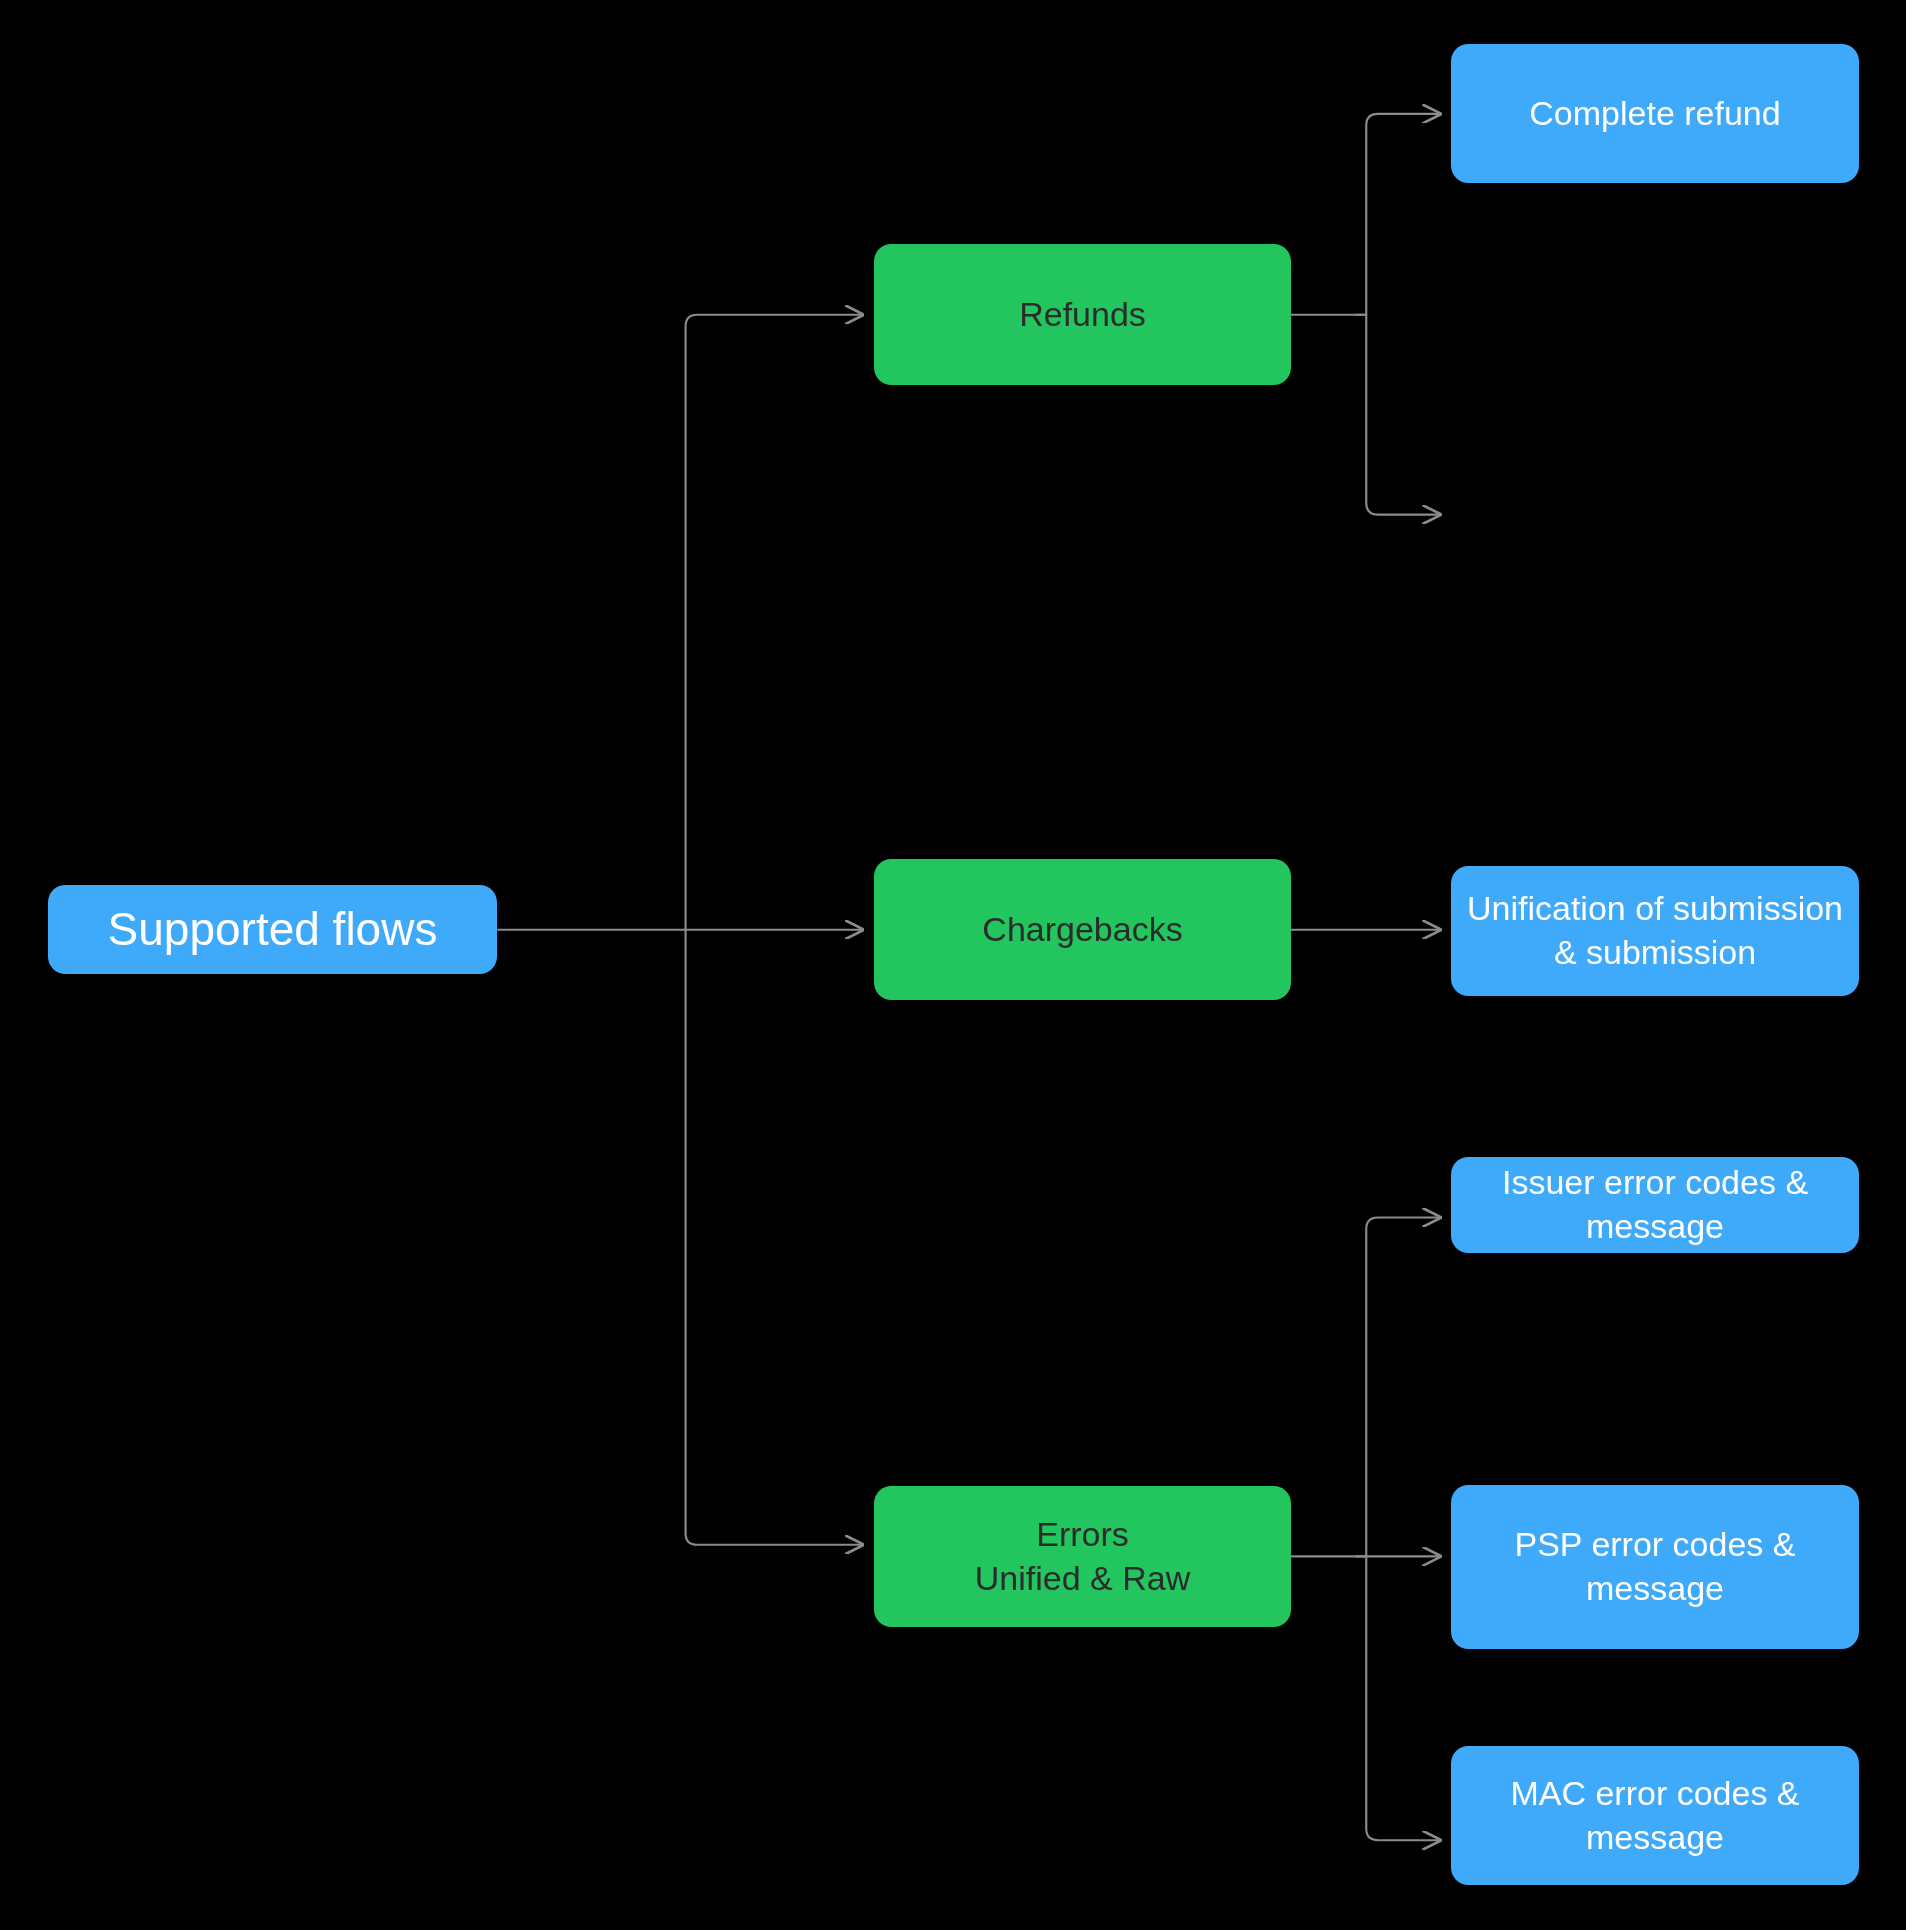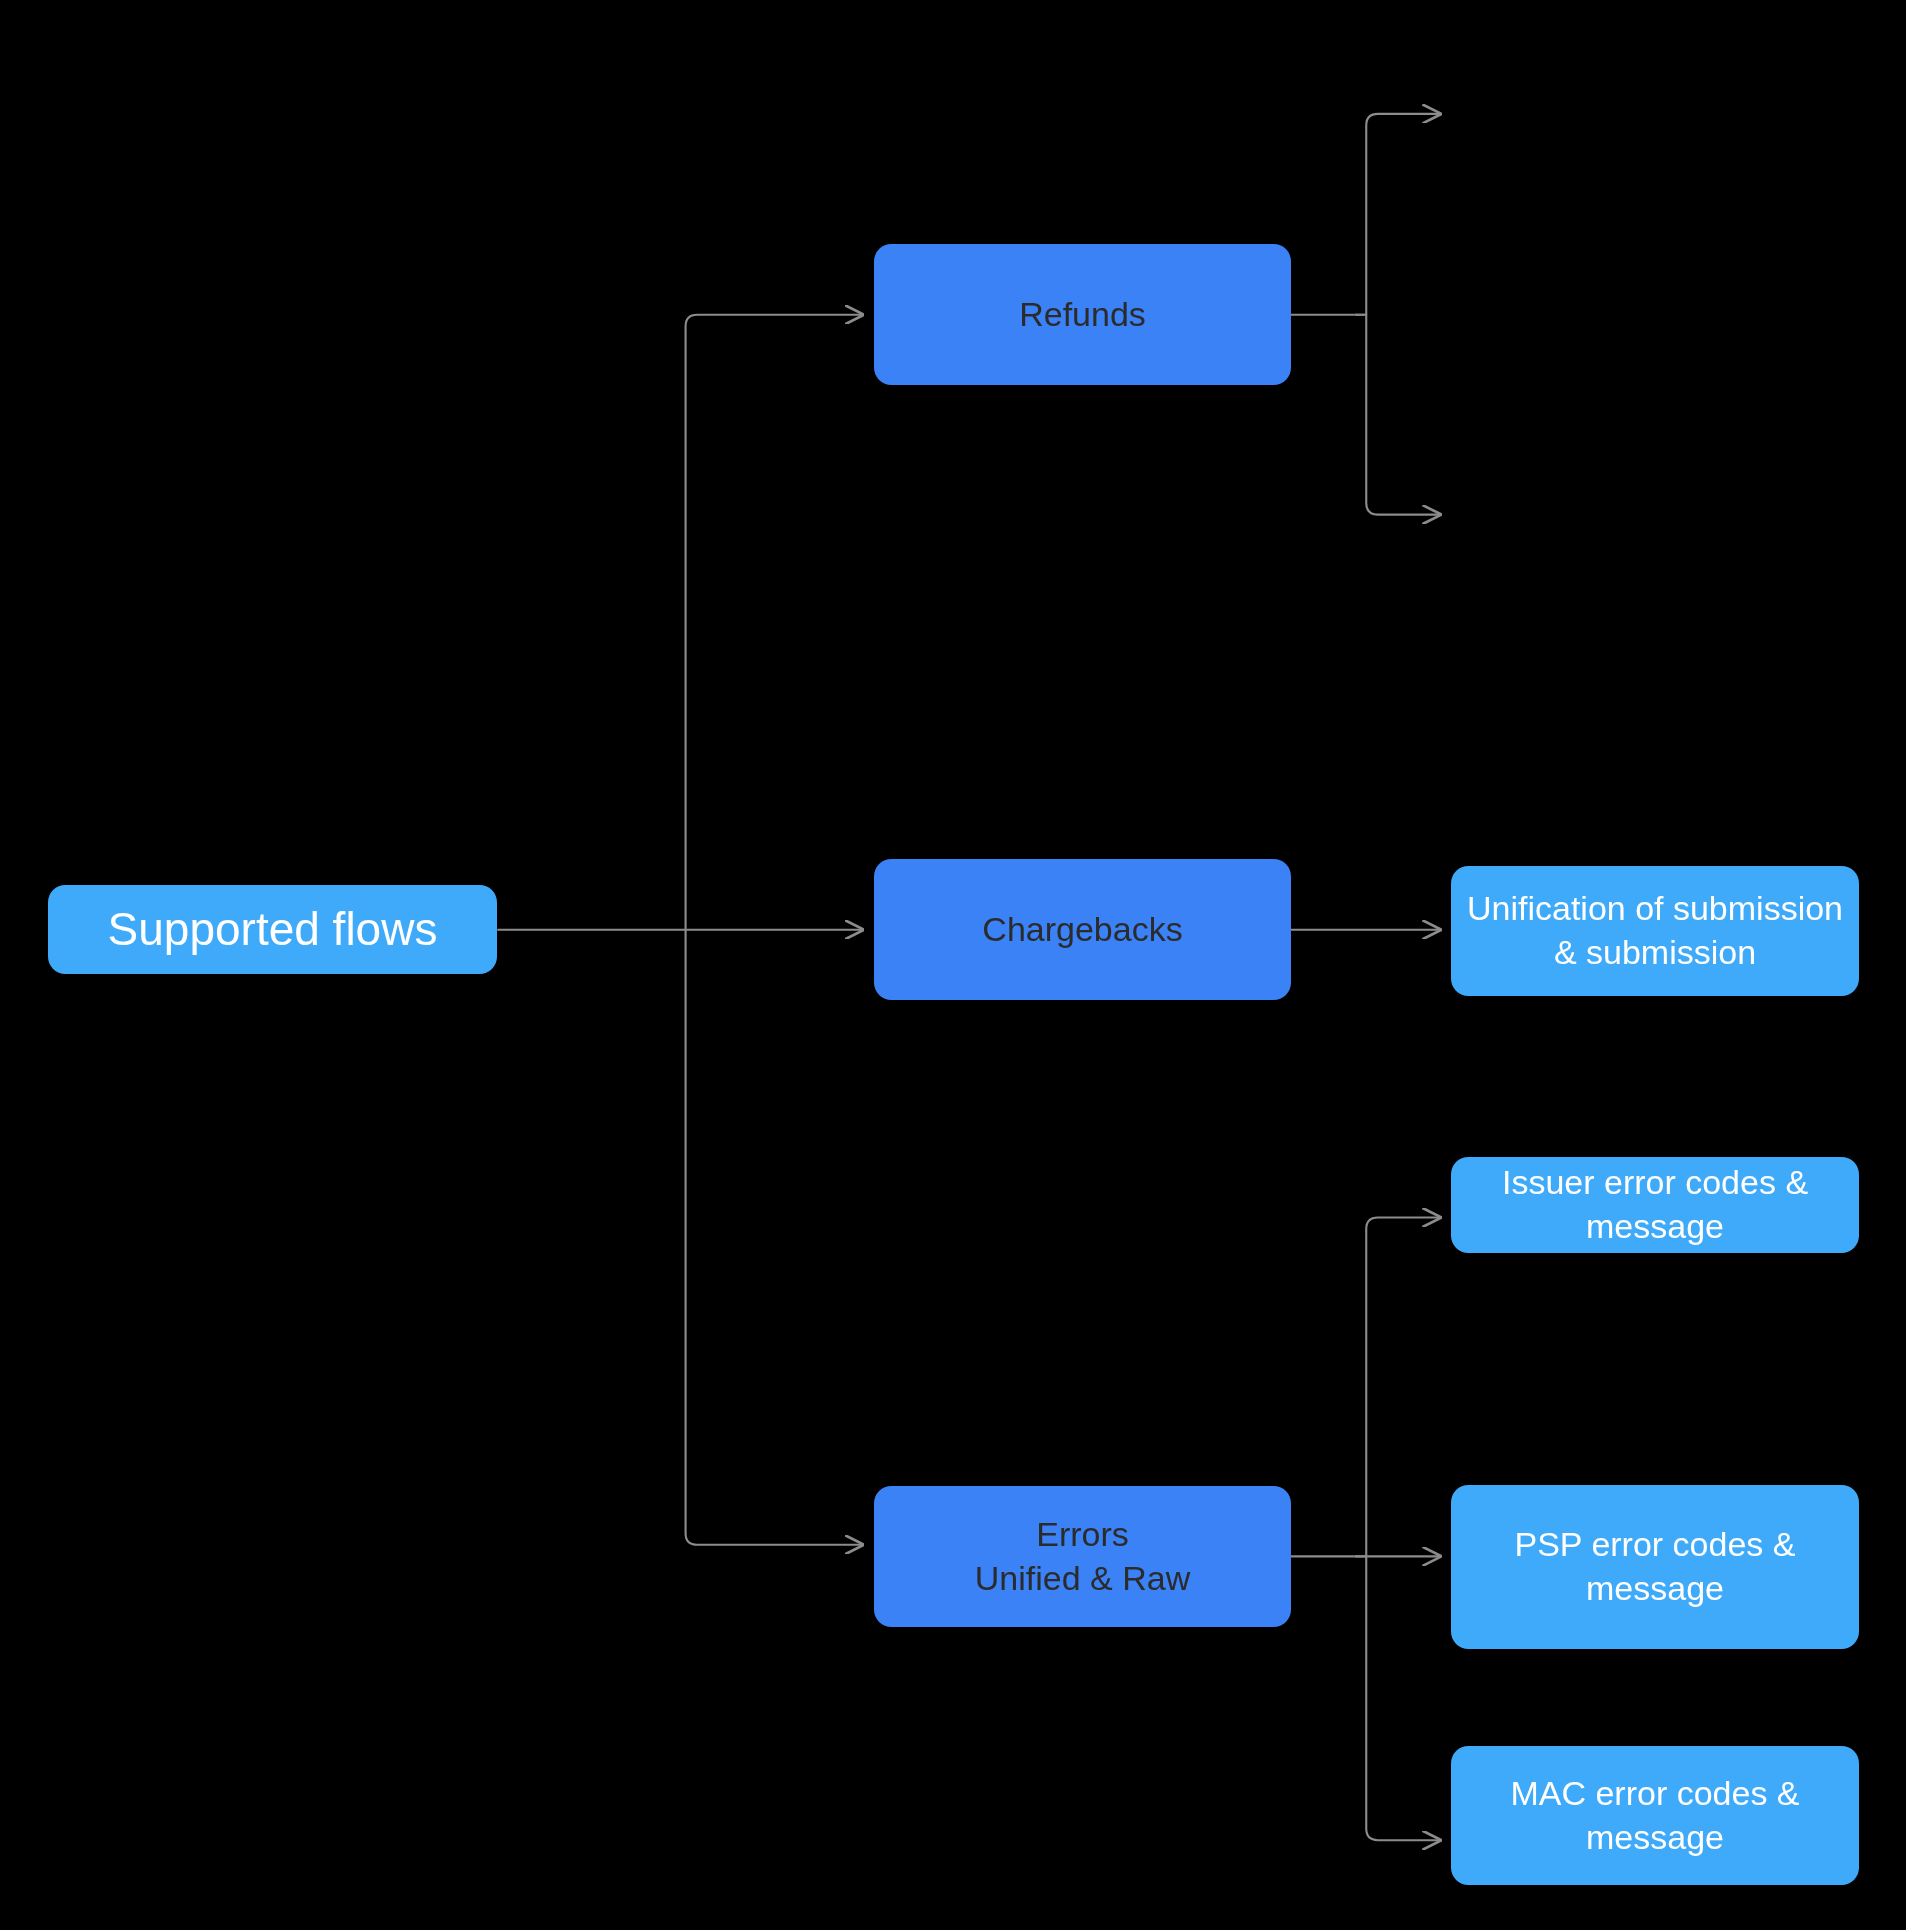--- a/index.html
+++ b/index.html
@@ -32,21 +32,21 @@
     justify-content: center;
     text-align: center;
     border-radius: 17.4px;
     line-height: 1.28;
   }
   .node.blue {
     background: #3FAAFA;
     color: #FFFFFF;
   }
   .node.gray {
-    background: #3b82f6;
+    background: #22c55e;
     color: #2B2B2B;
   }
   .node .line {
     display: block;
     white-space: nowrap;
   }
   .fs-root   { font-size: 46px; }
   .fs-mid    { font-size: 34px; }
   .fs-leaf   { font-size: 34px; }
 </style>
@@ -94,20 +94,23 @@
 
   <div class="node gray fs-mid" id="n-chargebacks" style="left: 874px; top: 859px; width: 417px; height: 141px;">
     <span class="line">Chargebacks</span>
   </div>
 
   <div class="node gray fs-mid" id="n-errors" style="left: 874px; top: 1486px; width: 417px; height: 141px;">
     <span class="line">Errors</span>
     <span class="line">Unified &amp; Raw</span>
   </div>
 
+  <div class="node blue fs-leaf" id="n-complete-refund" style="left: 1451px; top: 44px; width: 408px; height: 139px;">
+    <span class="line">Complete refund</span>
+  </div>
 
 
   <div class="node blue fs-leaf" id="n-unification" style="left: 1451px; top: 866px; width: 408px; height: 130px;">
     <span class="line">Unification of submission</span>
     <span class="line">&amp; submission</span>
   </div>
 
   <div class="node blue fs-leaf" id="n-issuer-error" style="left: 1451px; top: 1157px; width: 408px; height: 96px;">
     <span class="line">Issuer error codes &amp;</span>
     <span class="line">message</span>

